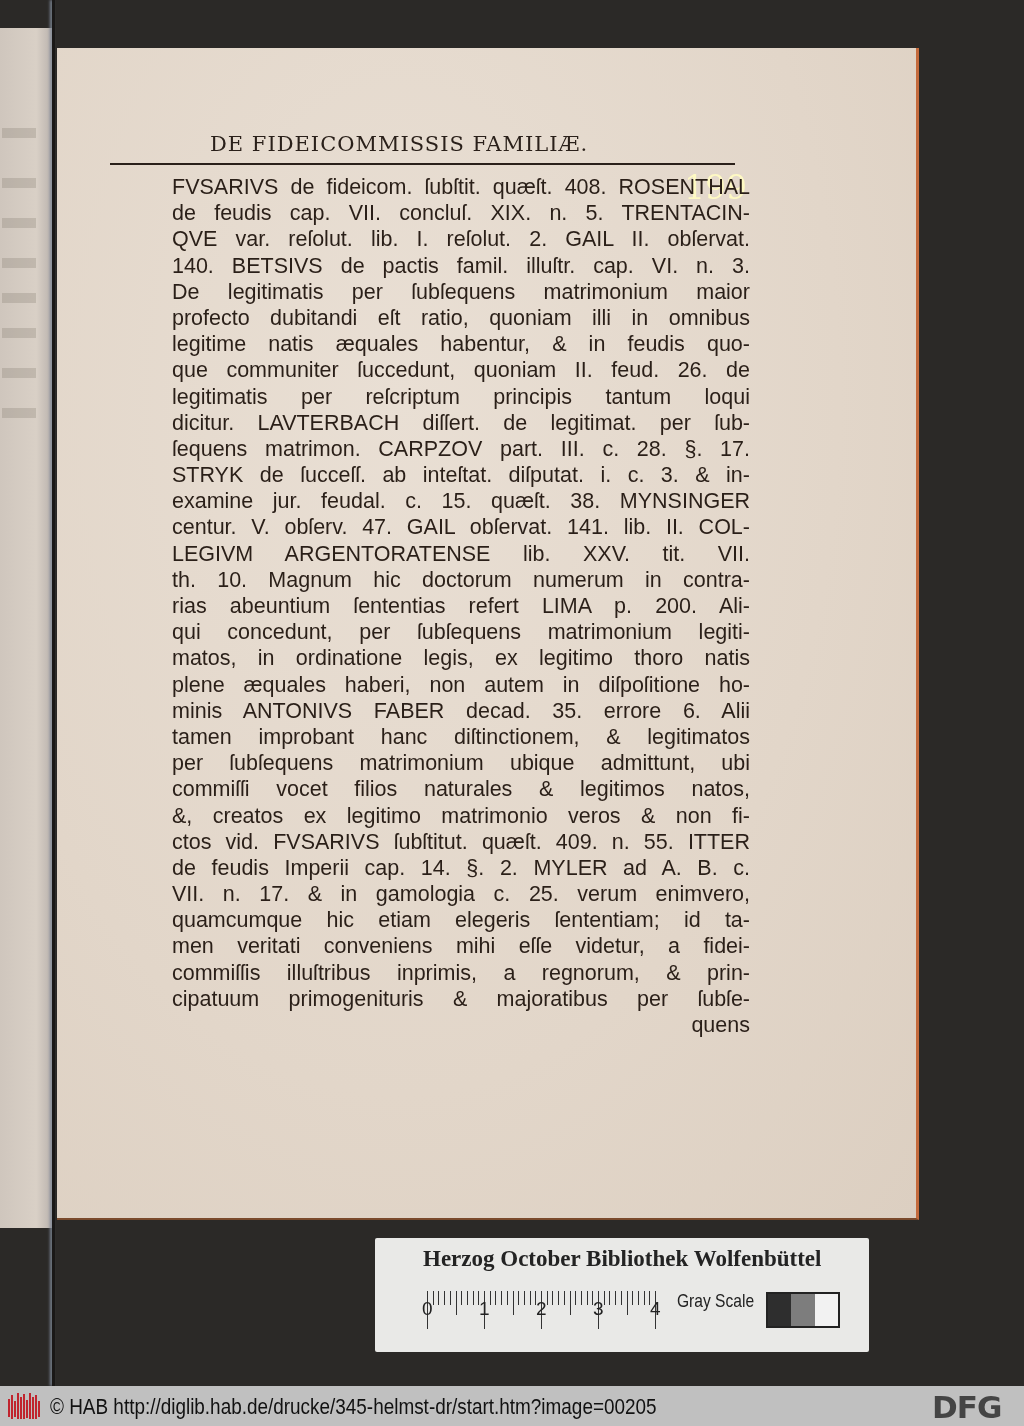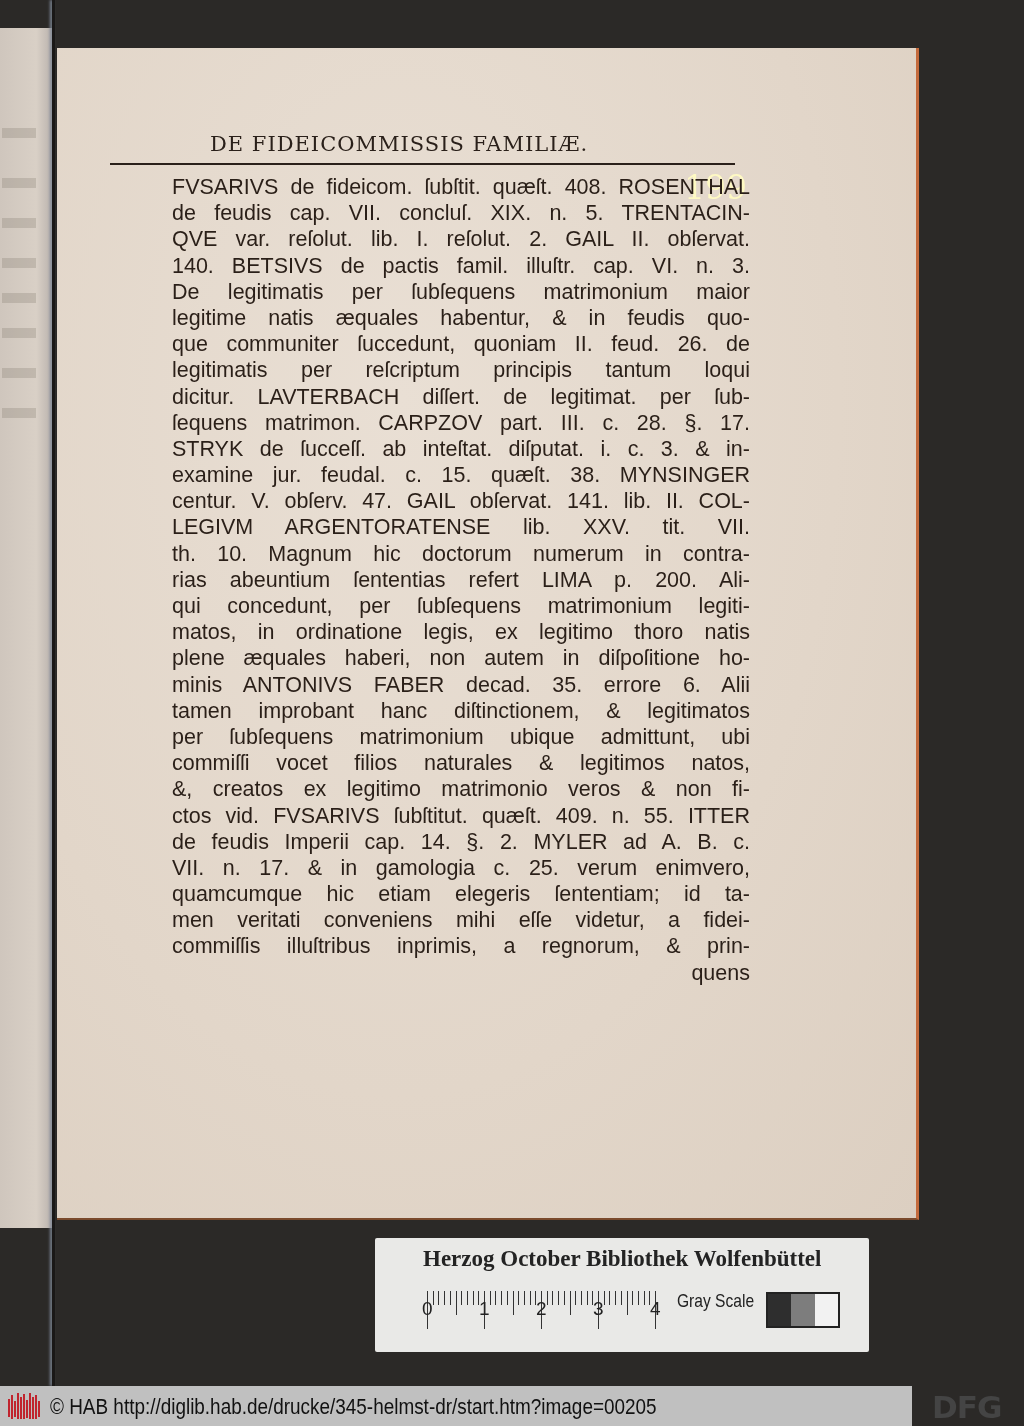--- a/index.html
+++ b/index.html
@@ -68,21 +68,21 @@
     position:absolute; left:302px; top:52px;
     font-family:"Liberation Sans", sans-serif; font-size:19px; color:#222;
     transform:scaleX(0.82); transform-origin:left;
   }
   .grayscale-swatches {
     position:absolute; left:391px; top:54px; width:70px; height:32px;
     border:2px solid #222; display:flex;
   }
   .grayscale-swatches span { flex:1; }
   .footer {
-    position:absolute; left:0; top:1386px; width:912px; height:40px;
+    position:absolute; left:0; top:1386px; width:1024px; height:40px;
     background:#c0c0c0;
   }
   .hab-logo { position:absolute; left:6px; top:5px; width:40px; height:30px; }
   .footer-text {
     position:absolute; left:50px; top:8px;
     font-family:"Liberation Sans", sans-serif; font-size:22px; color:#111;
     white-space:nowrap; transform:scaleX(0.86); transform-origin:left;
   }
   .dfg-logo {
     position:absolute; left:932px; top:3px;
@@ -110,20 +110,21 @@
 <div class="running-head">DE FIDEICOMMISSIS FAMILIÆ.</div>
 <div class="page-number">199</div>
 <div class="head-rule"></div>
 
 <div class="body-text" id="body-text">
     <span class="line">FVSARIVS de fideicom. ſubſtit. quæſt. 408. ROSENTHAL</span>
     <span class="line">de feudis cap. VII. concluſ. XIX. n. 5. TRENTACIN-</span>
     <span class="line">QVE var. reſolut. lib. I. reſolut. 2. GAIL II. obſervat.</span>
     <span class="line">140. BETSIVS de pactis famil. illuſtr. cap. VI. n. 3.</span>
     <span class="line">De legitimatis per ſubſequens matrimonium maior</span>
+    <span class="line">profecto dubitandi eſt ratio, quoniam illi in omnibus</span>
     <span class="line">legitime natis æquales habentur, &amp; in feudis quo-</span>
     <span class="line">que communiter ſuccedunt, quoniam II. feud. 26. de</span>
     <span class="line">legitimatis per reſcriptum principis tantum loqui</span>
     <span class="line">dicitur. LAVTERBACH diſſert. de legitimat. per ſub-</span>
     <span class="line">ſequens matrimon. CARPZOV part. III. c. 28. §. 17.</span>
     <span class="line">STRYK de ſucceſſ. ab inteſtat. diſputat. i. c. 3. &amp; in-</span>
     <span class="line">examine jur. feudal. c. 15. quæſt. 38. MYNSINGER</span>
     <span class="line">centur. V. obſerv. 47. GAIL obſervat. 141. lib. II. COL-</span>
     <span class="line">LEGIVM ARGENTORATENSE lib. XXV. tit. VII.</span>
     <span class="line">th. 10.   Magnum hic doctorum numerum in contra-</span>
@@ -135,20 +136,21 @@
     <span class="line">tamen improbant hanc diſtinctionem, &amp; legitimatos</span>
     <span class="line">per ſubſequens matrimonium ubique admittunt, ubi</span>
     <span class="line">commiſſi vocet filios naturales &amp; legitimos natos,</span>
     <span class="line">&amp;, creatos ex legitimo matrimonio veros &amp; non fi-</span>
     <span class="line">ctos vid. FVSARIVS ſubſtitut. quæſt. 409. n. 55. ITTER</span>
     <span class="line">de feudis Imperii cap. 14. §. 2.  MYLER ad A. B. c.</span>
     <span class="line">VII. n. 17. &amp; in gamologia c. 25. verum enimvero,</span>
     <span class="line">quamcumque hic etiam elegeris ſententiam; id ta-</span>
     <span class="line">men veritati conveniens mihi eſſe videtur, a fidei-</span>
     <span class="line">commiſſis illuſtribus inprimis, a regnorum, &amp; prin-</span>
+    <span class="line">cipatuum primogenituris &amp; majoratibus per ſubſe-</span>
     <span class="line last">quens</span>
   </div>
 
 <div class="banner">
   <div class="banner-title">Herzog October Bibliothek Wolfenbüttel</div>
   <div class="ruler" id="ruler">
       <div class="tick" style="left: 0px; height: 38px;"></div>
       <div class="tick" style="left: 5.7px; height: 14px;"></div>
       <div class="tick" style="left: 11.4px; height: 14px;"></div>
       <div class="tick" style="left: 17.1px; height: 14px;"></div>

